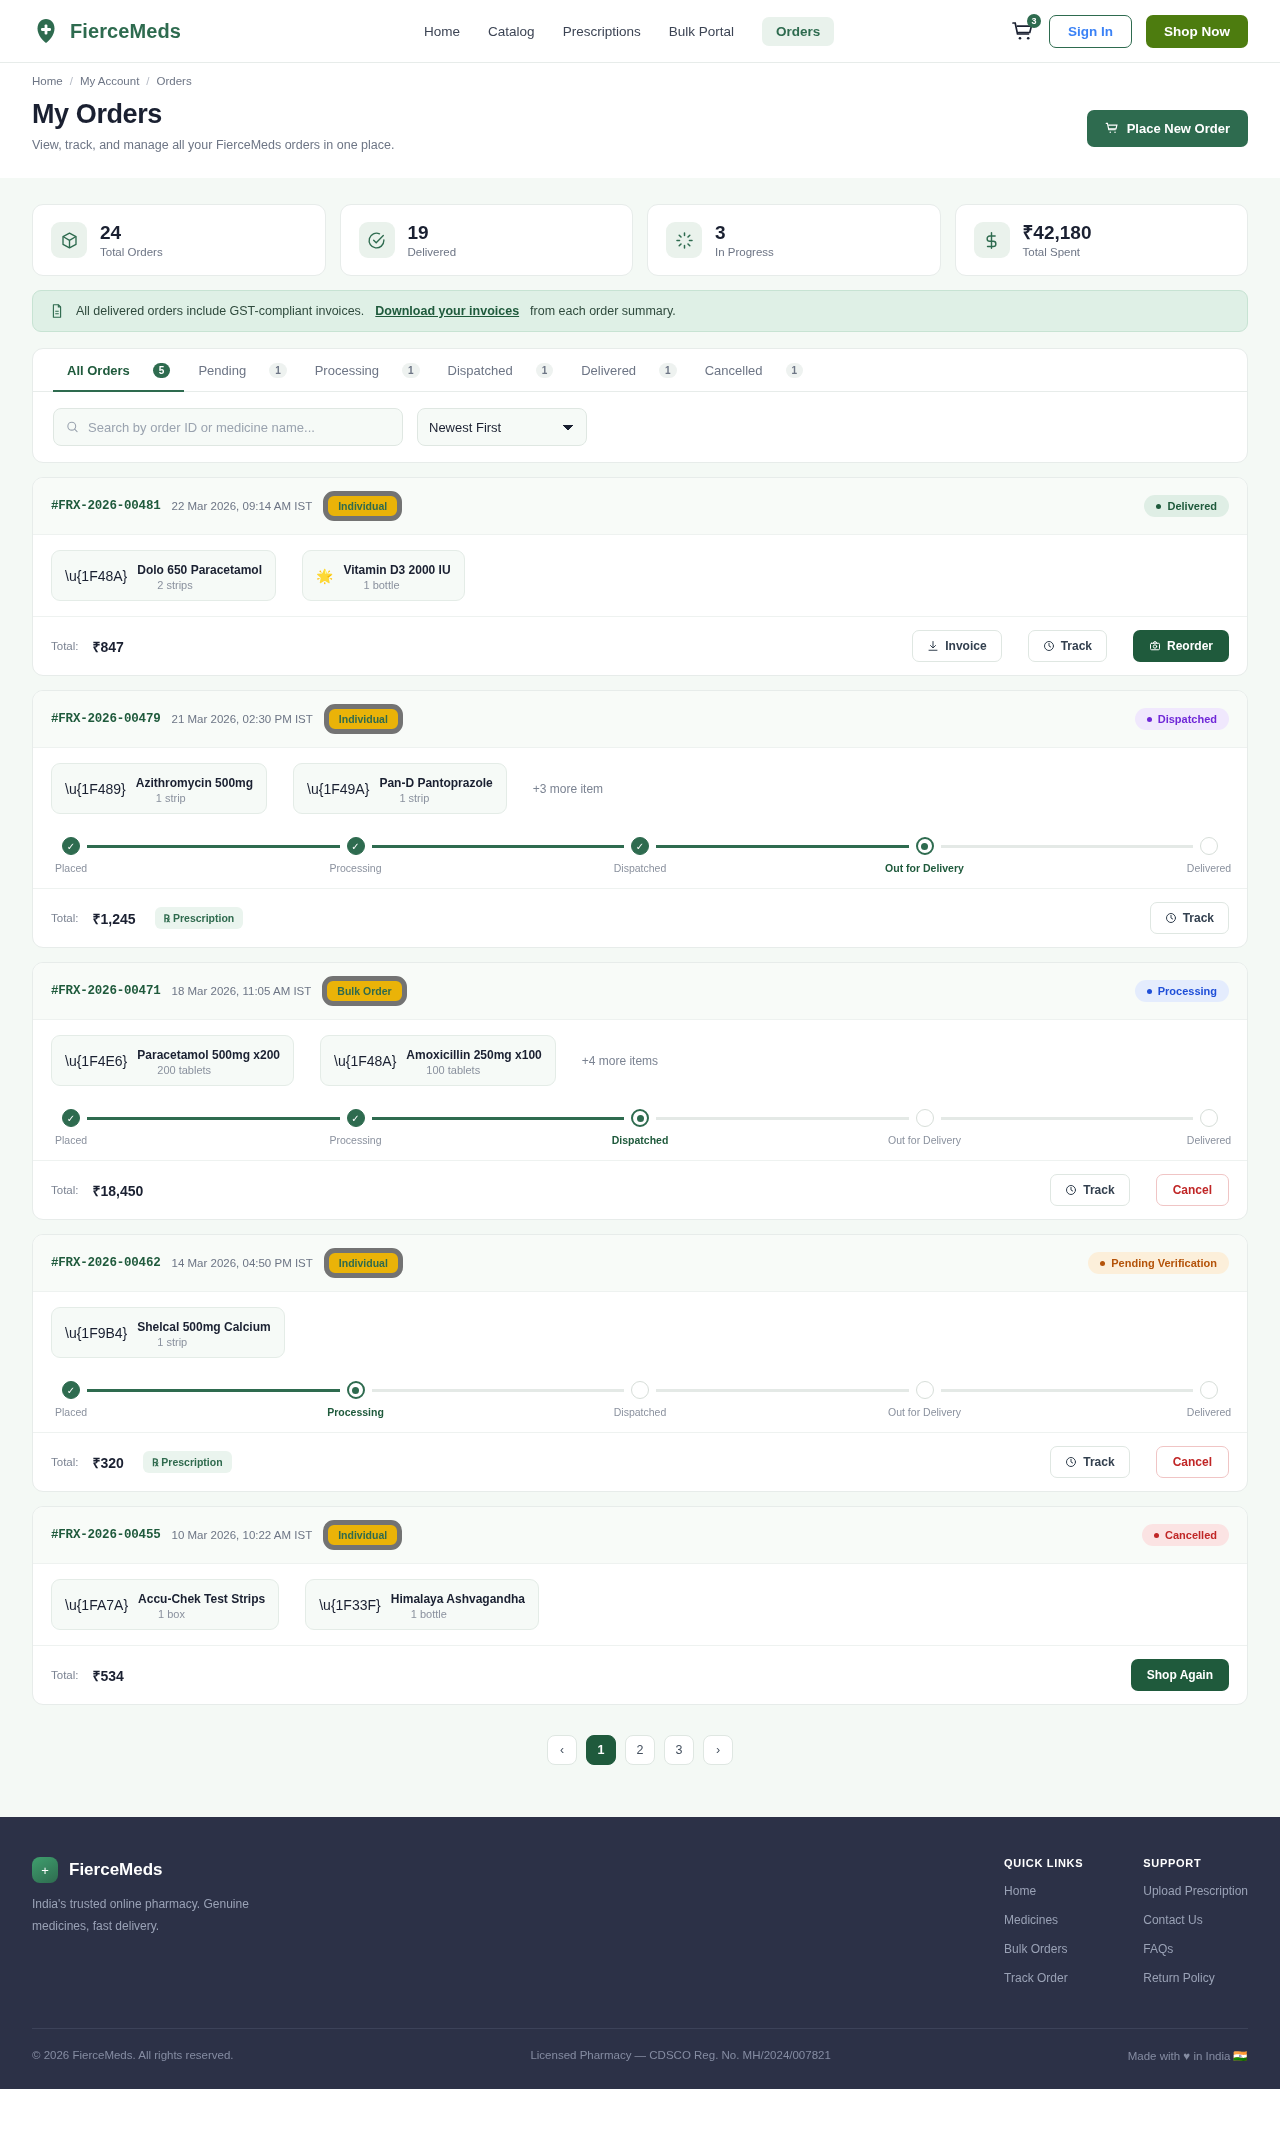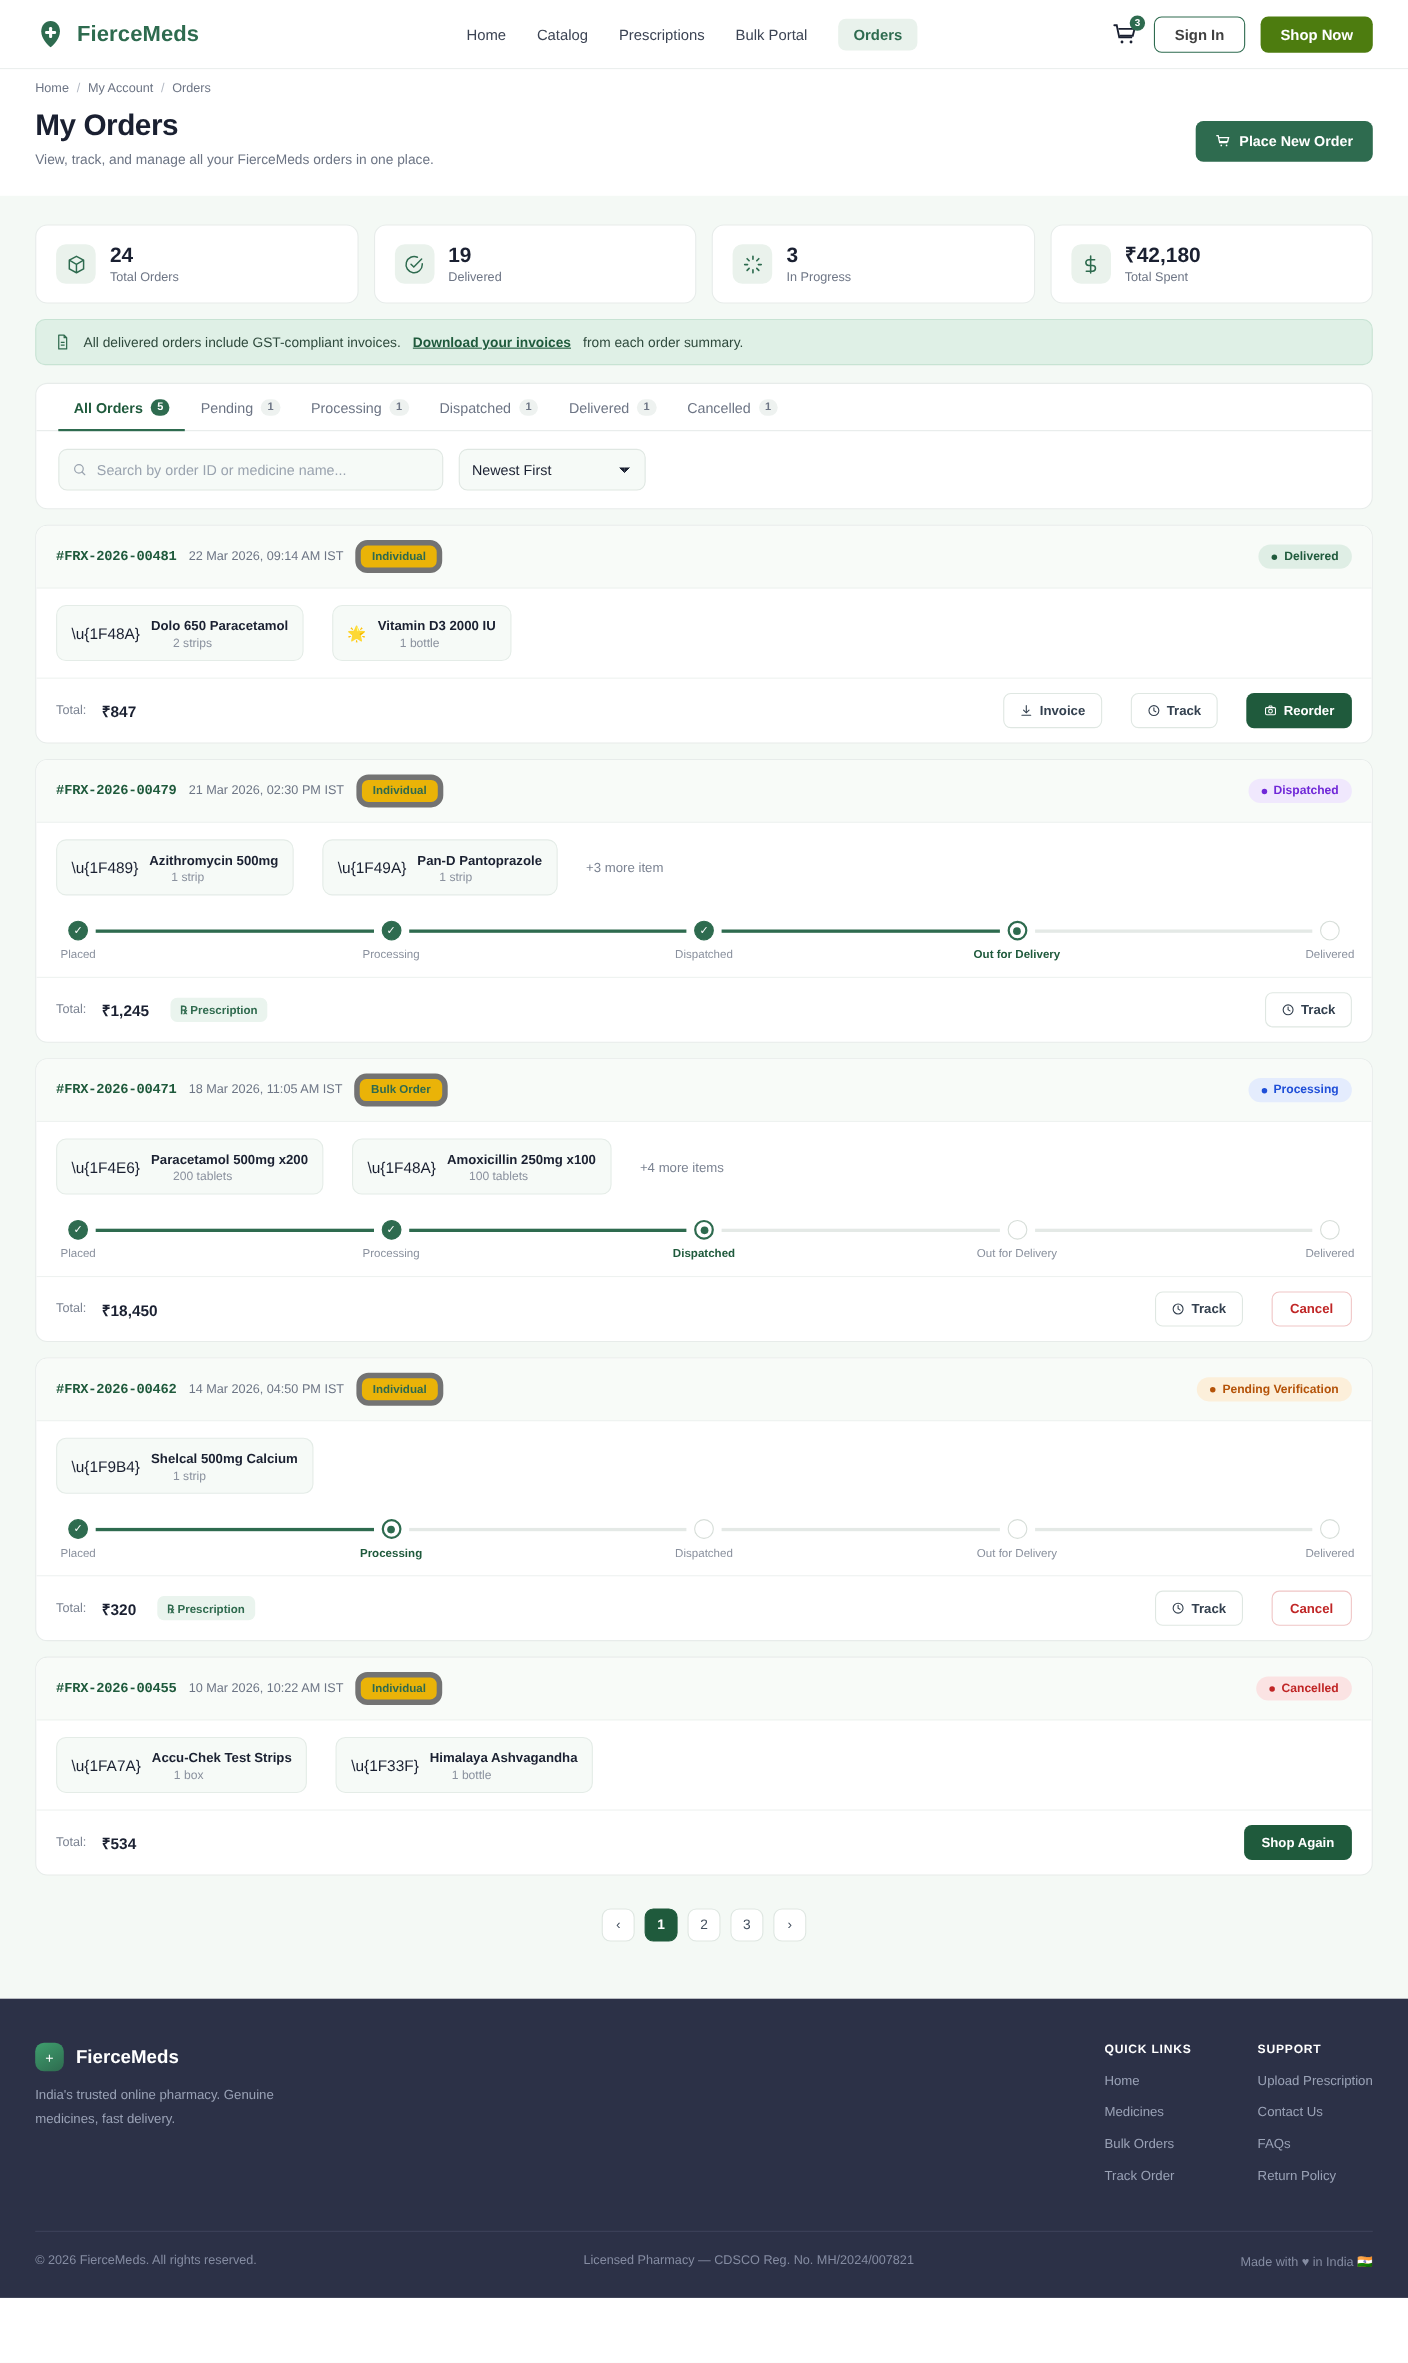--- a/index.html
+++ b/index.html
@@ -31,21 +31,21 @@
   }
   .header-right { margin-left: auto; display: flex; align-items: center; gap: 14px; }
   .cart-wrap { position: relative; width: 24px; height: 24px; }
   .cart-badge {
     position: absolute; top: -5px; right: -6px;
     background: #2e6b4f; color: #fff; font-size: 9px; font-weight: bold;
     min-width: 14px; height: 14px; border-radius: 7px;
     display: flex; align-items: center; justify-content: center;
   }
   .btn-outline-dark {
-    border: 1px solid #2e6b4f; color: #404040; background: #fff;
+    border: 1px solid #2e6b4f; color: #3b82f6; background: #fff;
     font-size: 13.5px; font-weight: bold; padding: 8px 18px; border-radius: 7px; cursor: pointer;
   }
   .btn-solid {
     background: #4d7c0f; color: #fff; border: none;
     font-size: 13.5px; font-weight: bold; padding: 9px 18px; border-radius: 7px; cursor: pointer;
   }
 
   
   .titlebar { padding: 12px 32px 26px; background: #fff; }
   .crumbs { font-size: 11.5px; color: #6d7585; display: flex; gap: 7px; }
@@ -84,21 +84,21 @@
   }
   .banner a { color: #1f5a3c; font-weight: bold; text-decoration: underline; }
 
   
   .panel {
     margin-top: 16px; background: #fff; border: 1px solid #e7ecea;
     border-radius: 11px 11px 11px 11px; overflow: hidden;
   }
   .tabs { display: flex; gap: 0; border-bottom: 1px solid #e7ecea; padding: 0 20px; }
   .tab {
-    display: flex; align-items: flex-end; gap: 7px; padding: 14px 14px 12px;
+    display: flex; align-items: flex-end; gap: 23px; padding: 14px 14px 12px;
     font-size: 13px; color: #6d7585; cursor: pointer;
     border-bottom: 2.5px solid transparent; margin-bottom: -1px;
   }
   .tab.active { color: #1f5a3c; font-weight: bold; border-bottom-color: #2e6b4f; }
   .tab .cnt {
     font-size: 10px; font-weight: bold; background: #eef2f0; color: #6d7585;
     border-radius: 9px; padding: 2px 6px; min-width: 17px; text-align: center;
   }
   .tab.active .cnt { background: #2e6b4f; color: #fff; }
   .filters { display: flex; gap: 14px; padding: 16px 20px; align-items: center; }

